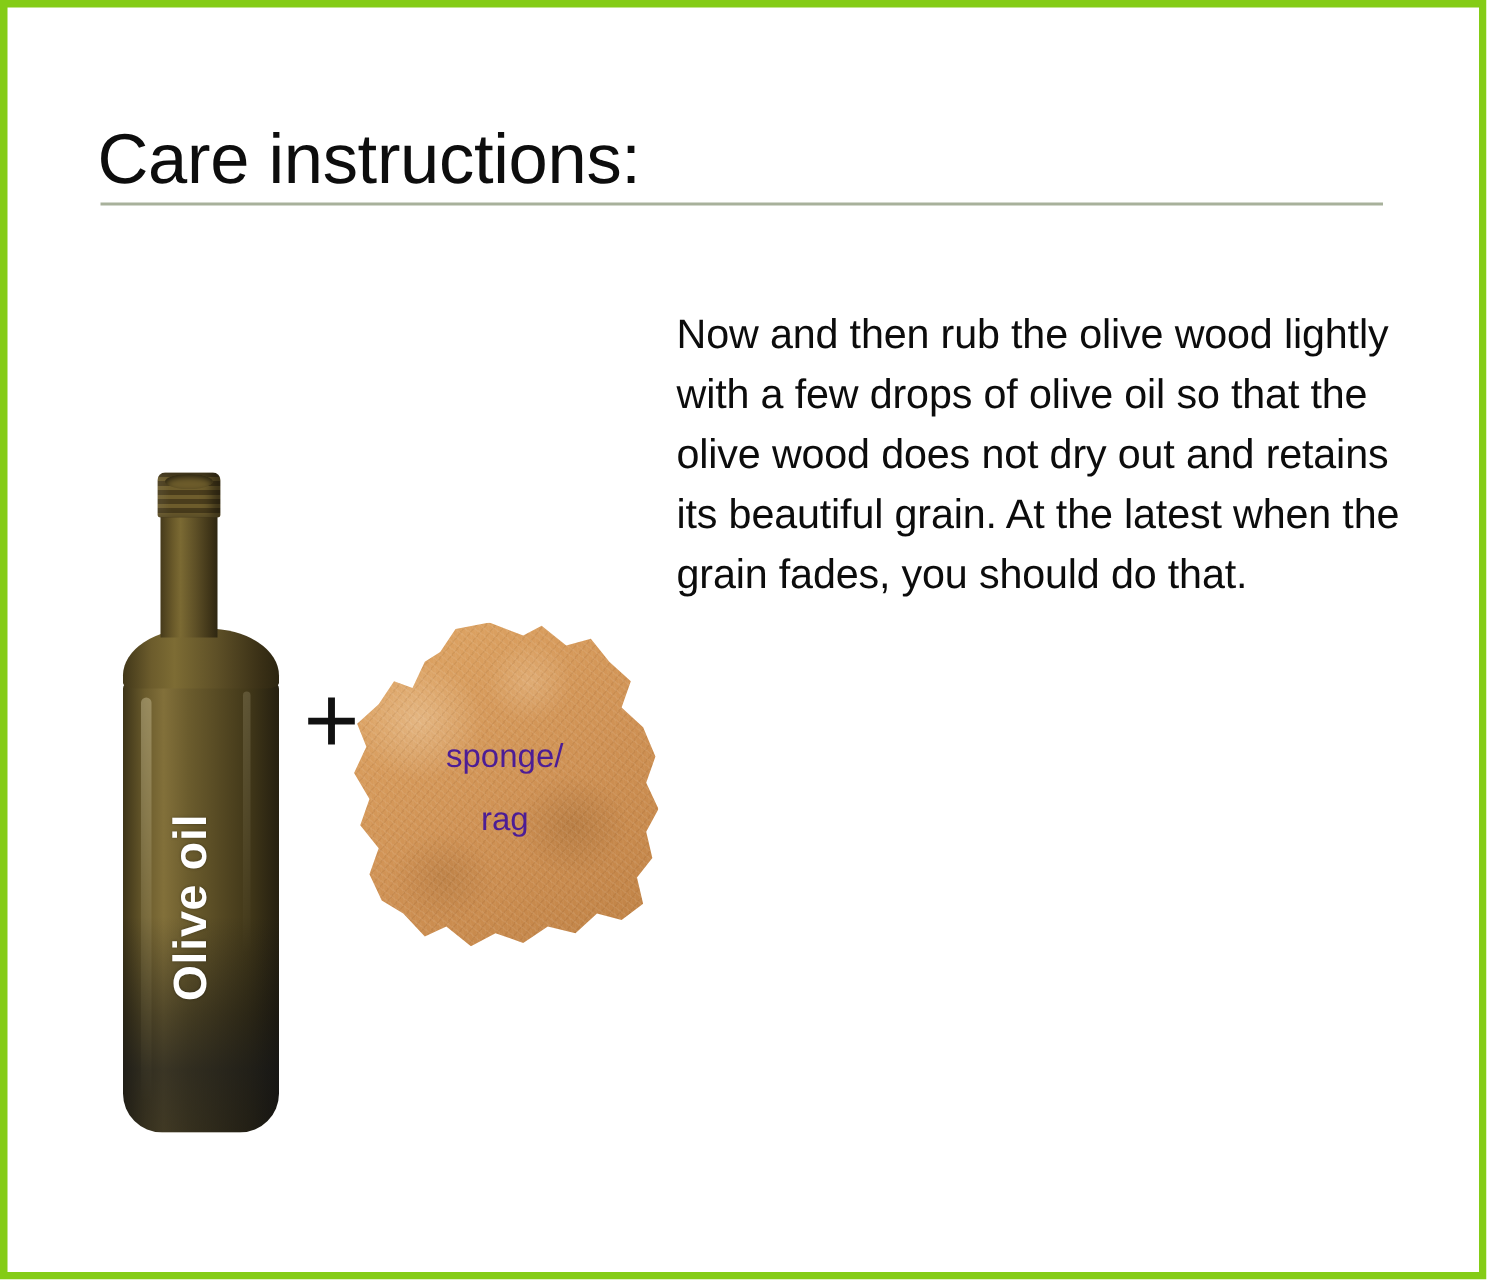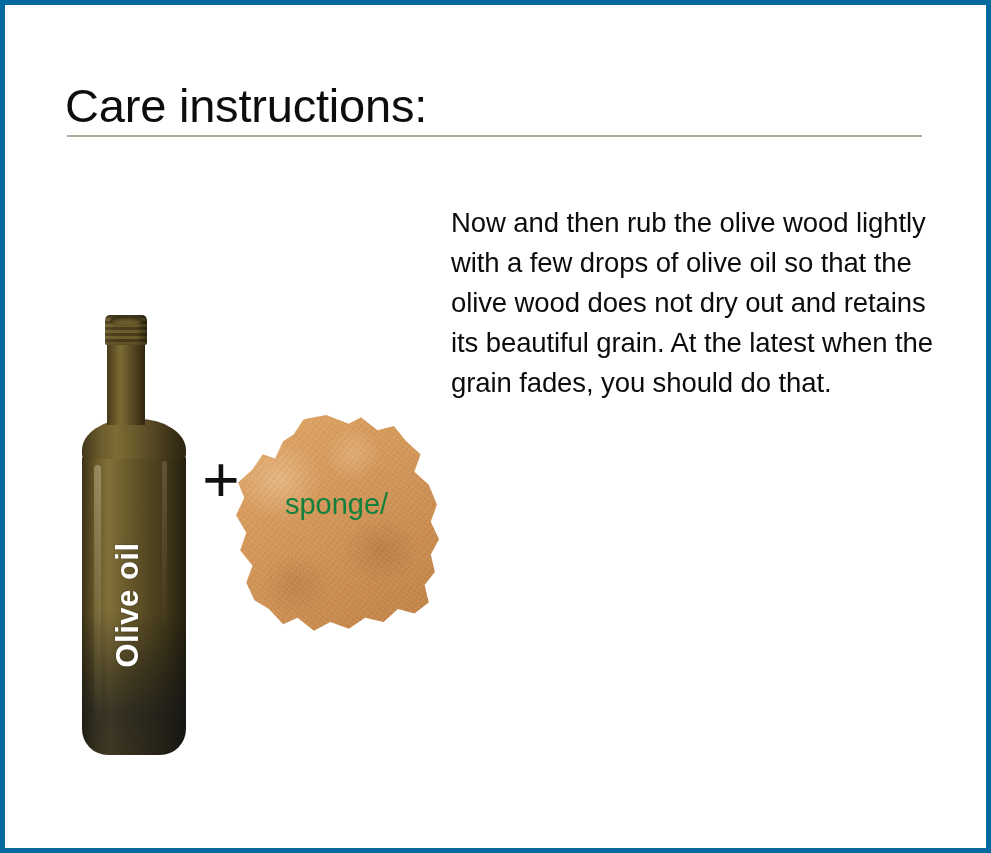--- a/index.html
+++ b/index.html
@@ -12,21 +12,21 @@
     font-family: "Liberation Sans", sans-serif;
   }
 
   
   .page {
     position: relative;
     width: 991px;
     height: 853px;
     box-sizing: border-box;
     background: #ffffff;
-    border: 5px solid #0369a1;
+    border: 5px solid #84cc16;
     overflow: hidden;
   }
 
   
   .title {
     position: absolute;
     left: 60px;
     top: 44px;
     font-size: 47px;
     line-height: 1.1;
@@ -226,22 +226,22 @@
       3% 62%, 6% 54%, 1% 46%, 5% 38%, 2% 31%,
       9% 25%, 14% 18%, 20% 20%, 24% 12%, 29% 9%
     );
   }
   .sponge-caption {
     position: absolute;
     left: 0;
     top: 68px;
     width: 100%;
     text-align: center;
-    color: #15803d;
-    font-size: 29px;
+    color: #4c1d95;
+    font-size: 22px;
     line-height: 42px;
     font-weight: 400;
   }
 
   
   .text-column {
     position: absolute;
     left: 446px;
     top: 198px;
     width: 500px;
@@ -281,20 +281,21 @@
       </div>
     </div>
 
     <div class="plus-sign">+</div>
 
     <div class="sponge">
       <div class="sponge-blob"></div>
       <div class="sponge-texture"></div>
       <div class="sponge-caption">
         <div>sponge/</div>
+        <div>rag</div>
       </div>
     </div>
 
   </div>
 
   <div class="text-column">
     <p class="para">Now and then rub the olive wood lightly with a few drops of olive oil so that the olive wood does not dry out and retains its beautiful grain. At the latest when the grain fades, you should do that.</p>
   </div>
 
 </div>

